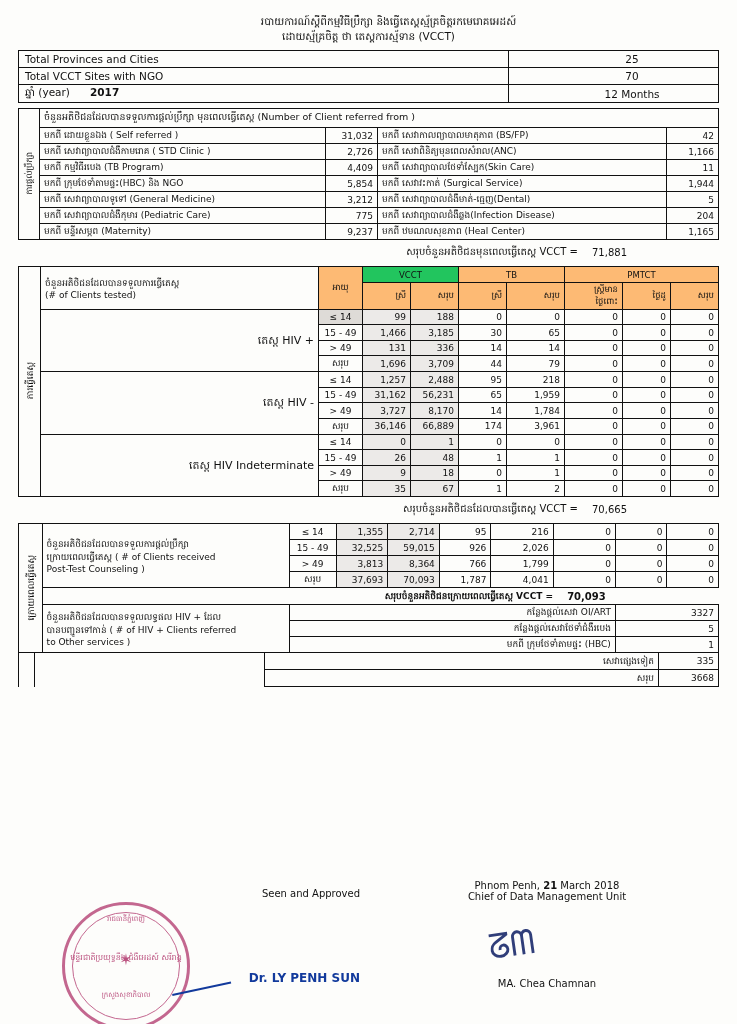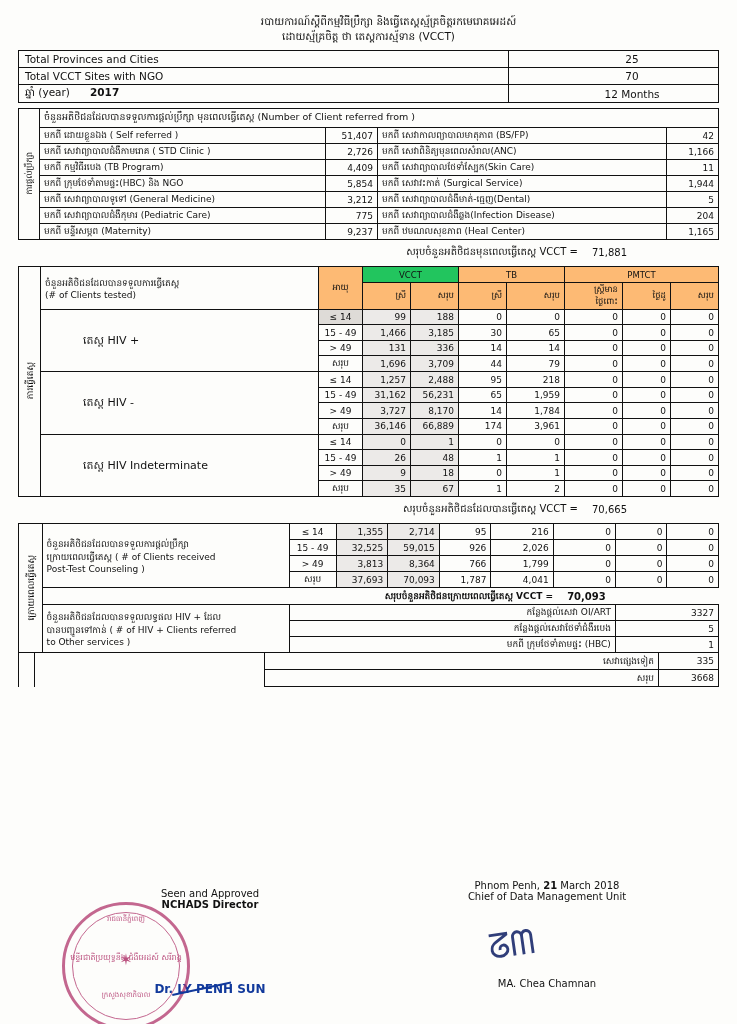--- a/index.html
+++ b/index.html
@@ -50,21 +50,21 @@
   .totrow td { border:none;font-weight:bold; }
 
   
   .tst { width: 701px; margin-top:5px; }
   .tst td { height: 15.5px; font-size:9px; }
   .tst .hd { text-align:center; font-size:8.5px; background:#fdba74; }
   .tst .grp { text-align:center; font-size:8.5px; background:#22c55e; }
   .tst .age { text-align:center; width:44px; }
   .tst .n { text-align:right; width:48px; }
   .tst .nw { text-align:right; width:58px; }
-  .tst .rowlbl { text-align:left; font-size:11px;padding-left:42px; }
+  .tst .rowlbl { text-align:right; font-size:11px;padding-left:42px; }
   .shade { background:#eceae8; }
   .shade2 { background:#dedbd7; }
 
   .bar { width:701px; margin-top:3px; }
   .bar td { border:none; font-size:10px; }
 
   
   .pt { width:701px; margin-top:5px; }
   .pt td { height:16px; font-size:9px; }
   .pt .age { text-align:center; width:44px; }
@@ -72,21 +72,21 @@
   .pt .nw { text-align:right; width:58px; }
 
   
   .oth { width:701px; margin-top:4px; }
   .oth td { height:17px; font-size:9px; }
   .oth .r { text-align:right; }
   .oth .n { text-align:right; width:60px; }
 
   
   .foot { position:absolute; left:0; top:880px; width:737px; height:144px; }
-  .sig-left { position:absolute; left:60px; top:8px; width:300px; text-align:center; font-size:10px; }
+  .sig-left { position:absolute; left:60px; top:8px; width:300px; text-align:right; font-size:10px; }
   .sig-right { position:absolute; right:40px; top:0px; width:300px; text-align:center; font-size:10px; }
   .seal {
     position:absolute; left:62px; top:22px; width:128px; height:128px;
     border: 3px solid #b0356b; border-radius:50%;
     opacity:0.75;
   }
   .seal:after {
     content:""; position:absolute; left:7px; top:7px; right:7px; bottom:7px;
     border:1.5px solid #b0356b; border-radius:50%;
   }
@@ -145,21 +145,21 @@
     <table class="tbl blk ref">
       <tbody>
           <tr>
         <td class="sidevert" rowspan="8">
           <span class="vtext">ការផ្តល់ប្រឹក្សា</span>
         </td>
         <td class="ttl" colspan="4">ចំនួនអតិថិជនដែលបានទទួលការផ្តល់ប្រឹក្សា មុនពេលធ្វើតេស្ត (Number of Client referred from )</td>
       </tr>
       <tr>
         <td class="l">មកពី ដោយខ្លួនឯង ( Self referred )</td>
-        <td class="v">51,407</td>
+        <td class="v">31,032</td>
         <td class="l">មកពី សេវាកាលព្យាបាលមាតុភាព (BS/FP)</td>
         <td class="v">42</td>
       </tr>
       <tr>
         <td class="l">មកពី សេវាព្យាបាលជំងឺកាមរោគ ( STD Clinic )</td>
         <td class="v">2,726</td>
         <td class="l">មកពី សេវាពិនិត្យមុនពេលសំរាល(ANC)</td>
         <td class="v">1,166</td>
       </tr>
       <tr>
@@ -461,21 +461,20 @@
       </tr>
     </tbody>
       </table>
 
   </div>
 
   <div class="foot">
 
     <div class="sig-left">
       <div>Seen and Approved</div>
-      <div class="director">NCHADS Director</div>
       <div style="height:72px"></div>
       <div class="name-blue">Dr. LY PENH SUN</div>
     </div>
 
     <div class="seal"></div>
     <div class="sealtxt">
       <span class="sealtop">រាជធានីភ្នំពេញ</span>
       <span class="sealmid">មន្ទីរជាតិប្រយុទ្ធនឹង
 ជំងឺអេដស៍
 សរីរាង្គ</span>

